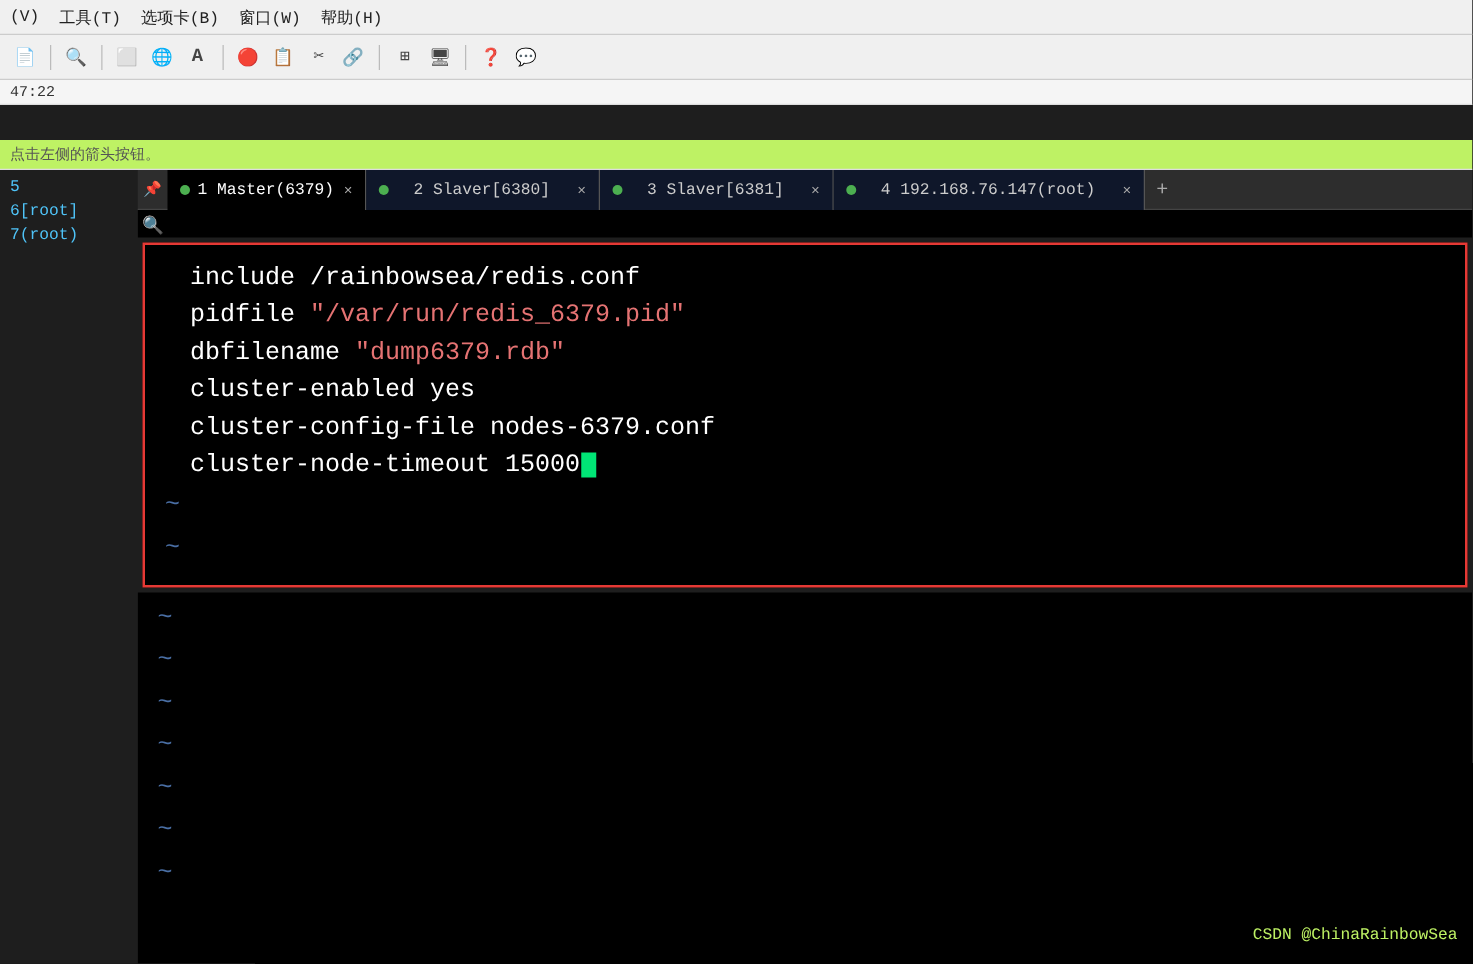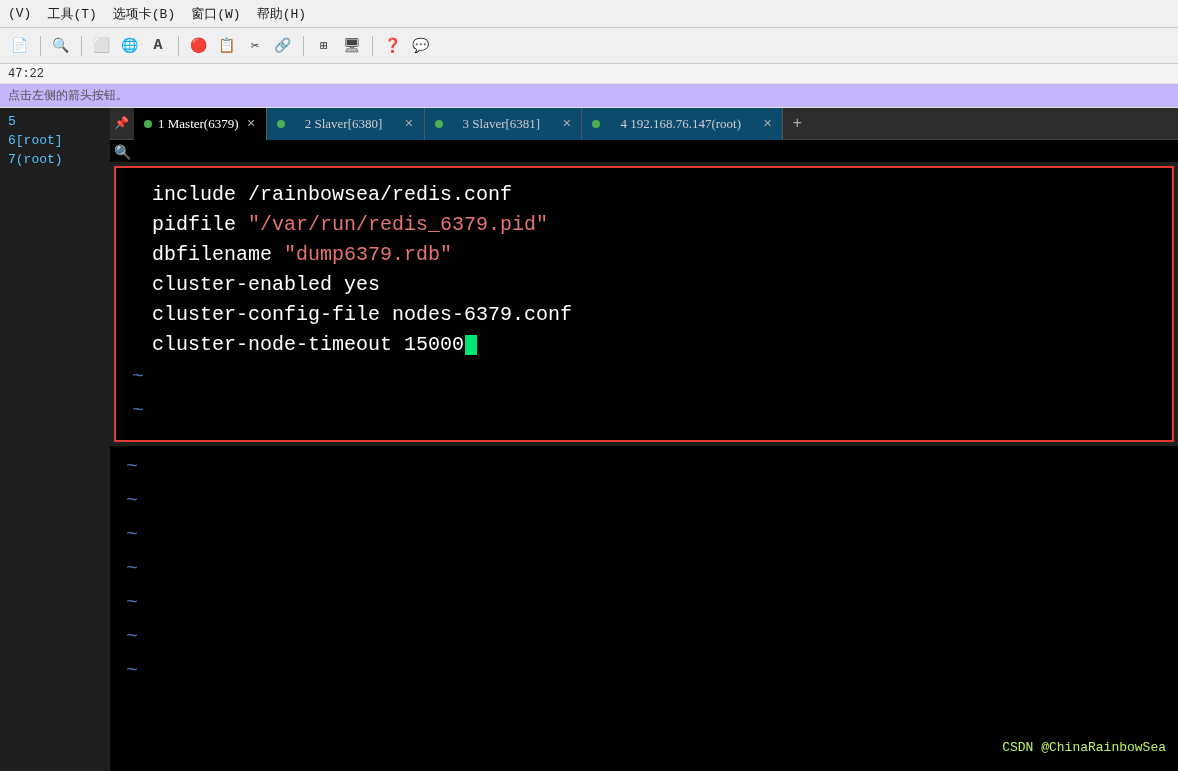--- a/index.html
+++ b/index.html
@@ -71,27 +71,28 @@
       flex-shrink: 0;
       text-align: right;
     }
     .status-text {
       font-size: 12px;
       color: #333;
     }
 
     
     .hint-bar {
-      background: #c4b5fd;
+      background: #bef264;
       height: 24px;
       display: flex;
       align-items: center;
       padding: 0 8px;
       border-bottom: 1px solid #ddd;
       flex-shrink: 0;
+      margin-top: 28px;
     }
     .hint-text {
       font-size: 12px;
       color: #555;
     }
 
     
     .main-area {
       display: flex;
       flex: 1;
@@ -147,28 +148,27 @@
       display: flex;
       align-items: center;
       height: 32px;
       padding: 0 10px;
       cursor: pointer;
       font-size: 13px;
       gap: 6px;
       border-right: 1px solid #555;
       white-space: nowrap;
       flex-shrink: 0;
-      font-family: Liberation Serif, serif;
     }
     .tab.active {
       background: #000;
       color: #fff;
     }
     .tab.inactive {
-      background: #0c4a6e;
+      background: #0f172a;
       color: #ccc;
       gap: 20px;
     }
     .tab-dot {
       width: 8px;
       height: 8px;
       border-radius: 50%;
       flex-shrink: 0;
     }
     .tab-close {

